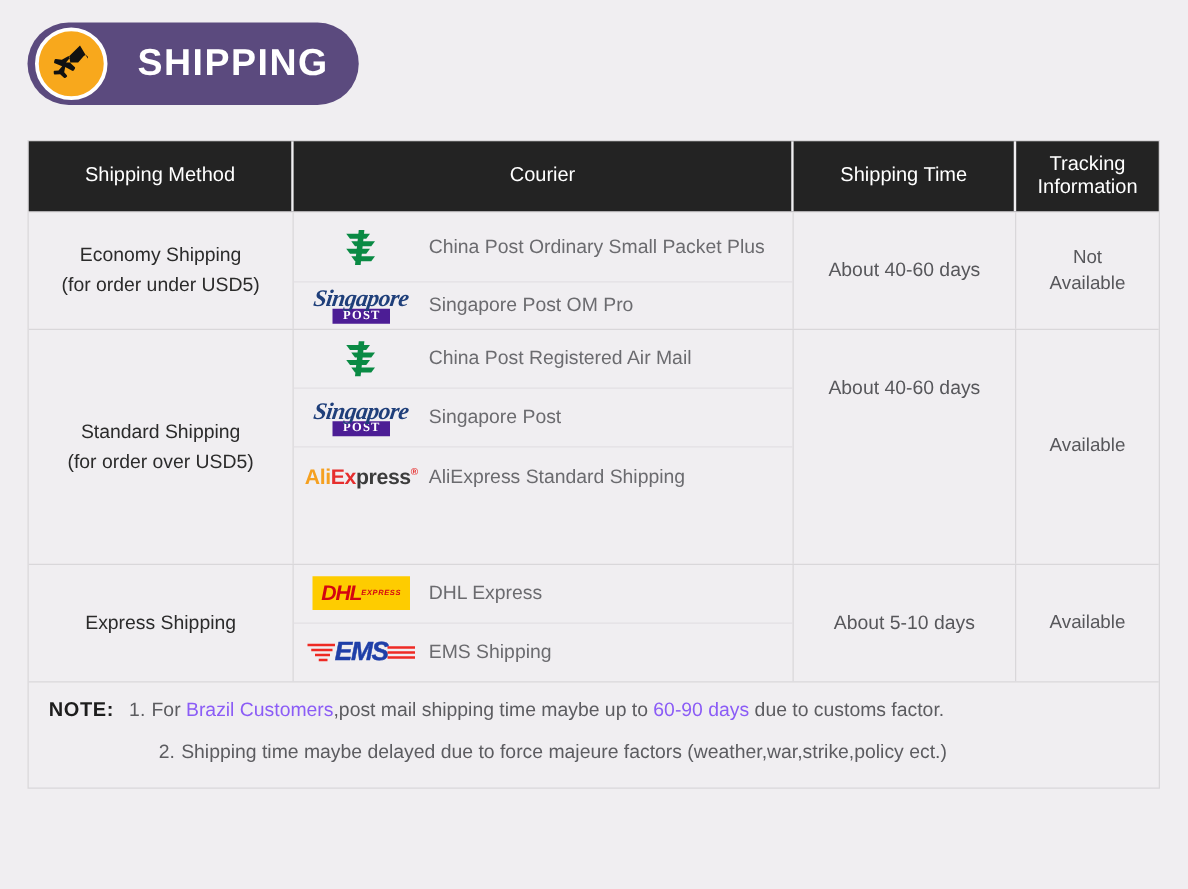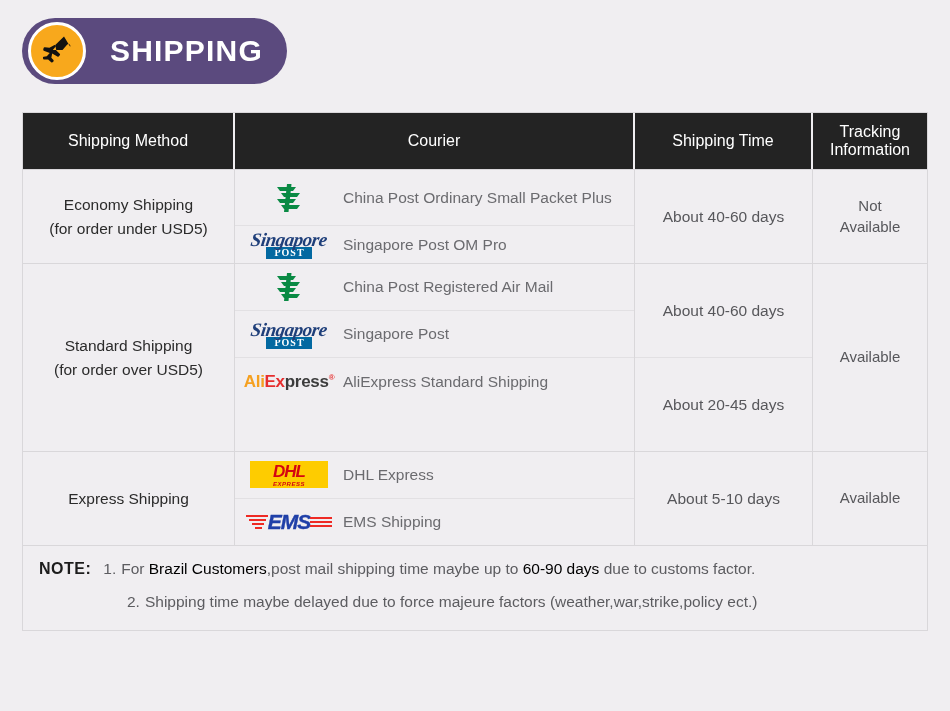--- a/index.html
+++ b/index.html
@@ -116,53 +116,53 @@
   .note {
     border-top: 1px solid #d9d7da;
     padding: 14px 16px 16px 16px;
   }
   .note-line1 { display: flex; align-items: baseline; font-size: 15.5px; color: #5c5c60; }
   .note-label {
     font-weight: bold; color: #1d1d1d; font-size: 16px;
     letter-spacing: .5px; margin-right: 12px; white-space: nowrap;
   }
   .note-num { margin-right: 5px; }
-  .red { color: #000000; }
+  .red { color: #8b5cf6; }
   .note-line2 {
     margin-top: 12px; margin-left: 88px;
     font-size: 15.5px; color: #5c5c60; line-height: 1.55;
   }
 
   
   .logo-sp { display: flex; flex-direction: column; align-items: center; line-height: 1; }
   .sp-script {
     font-family: "Liberation Serif", serif;
     font-style: italic; font-weight: bold;
     font-size: 19px; color: #1f3f7a;
     letter-spacing: -0.5px;
     transform: skewX(-8deg);
   }
   .sp-post {
-    background: #0369a1; color: #ffffff;
+    background: #4c1d95; color: #ffffff;
     font-family: "Liberation Serif", serif;
     font-weight: bold; font-size: 10px; letter-spacing: 1px;
     padding: 1px 7px 1px 8px; margin-top: -2px;
   }
   .logo-ali {
     font-size: 17px; font-weight: bold; letter-spacing: -0.3px;
     font-family: "Liberation Sans", sans-serif; white-space: nowrap;
   }
   .ali-a { color: #f5a020; }
   .ali-ex { color: #e62e2e; }
   .ali-press { color: #3c3c3c; }
   .ali-tm { color: #e62e2e; font-size: 8px; vertical-align: super; }
 
   .logo-dhl {
     width: 78px; height: 27px; background: #fecc00;
-    display: flex; flex-direction: column;
+    display: flex; flex-direction: row;
     align-items: center; justify-content: center;
     position: relative; overflow: hidden;
   }
   .dhl-text {
     color: #d40511; font-weight: bold; font-style: italic;
     font-size: 17px; letter-spacing: -1px; line-height: 1;
     font-family: "Liberation Sans", sans-serif;
   }
   .dhl-sub {
     color: #d40511; font-weight: bold; font-style: italic;
@@ -301,21 +301,20 @@
             <span class="logo-ali">
               <span class="ali-a">Ali</span><span class="ali-ex">Ex</span><span class="ali-press">press</span><span class="ali-tm">®</span>
             </span>
           </span>
           <span class="courier-name">AliExpress Standard Shipping</span>
         </div>
       </div>
 
       <div class="time-col col-time">
         <div class="time-cell" style="height:94px;">About 40-60 days</div>
-        <div class="time-cell" style="height:93px;">About 20-45 days</div>
       </div>
 
       <div class="track-cell col-track">Available</div>
     </div>
 
     <div class="group" style="height:94px;">
       <div class="cell-method col-method">Express Shipping</div>
 
       <div class="courier-col col-courier">
         <div class="courier-row" style="height:47px;">

